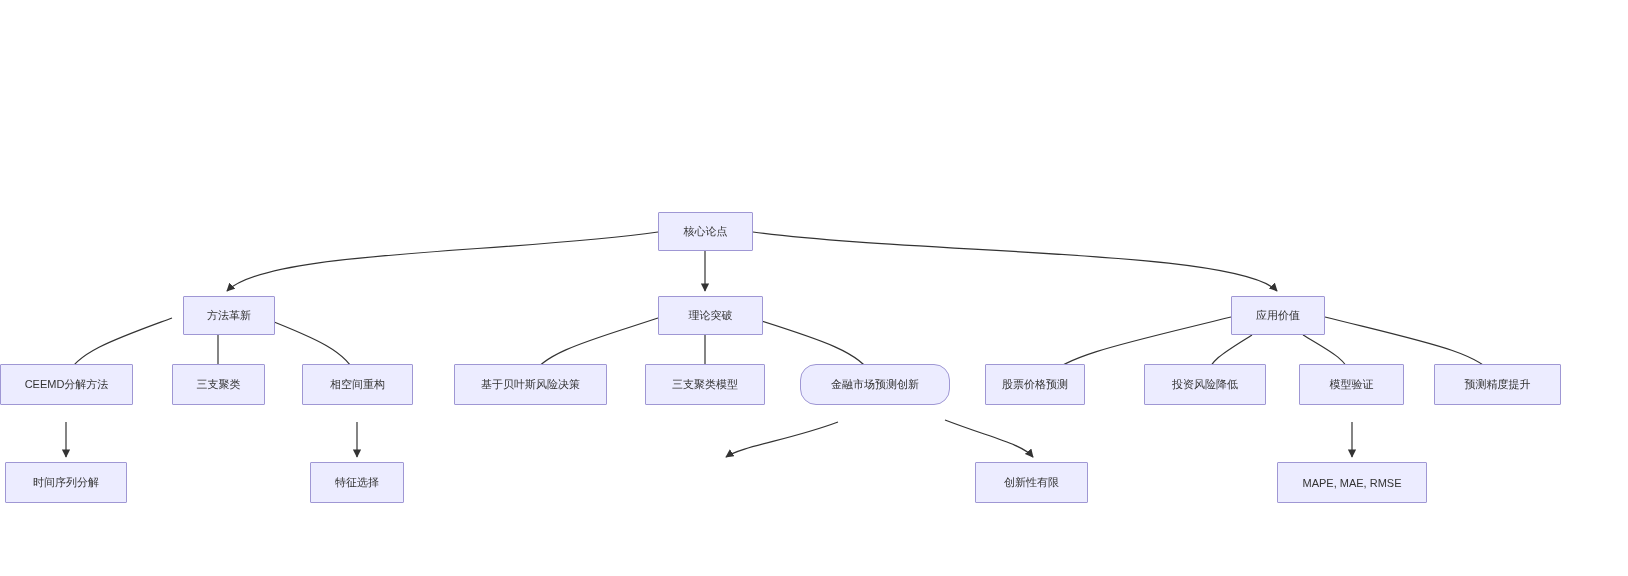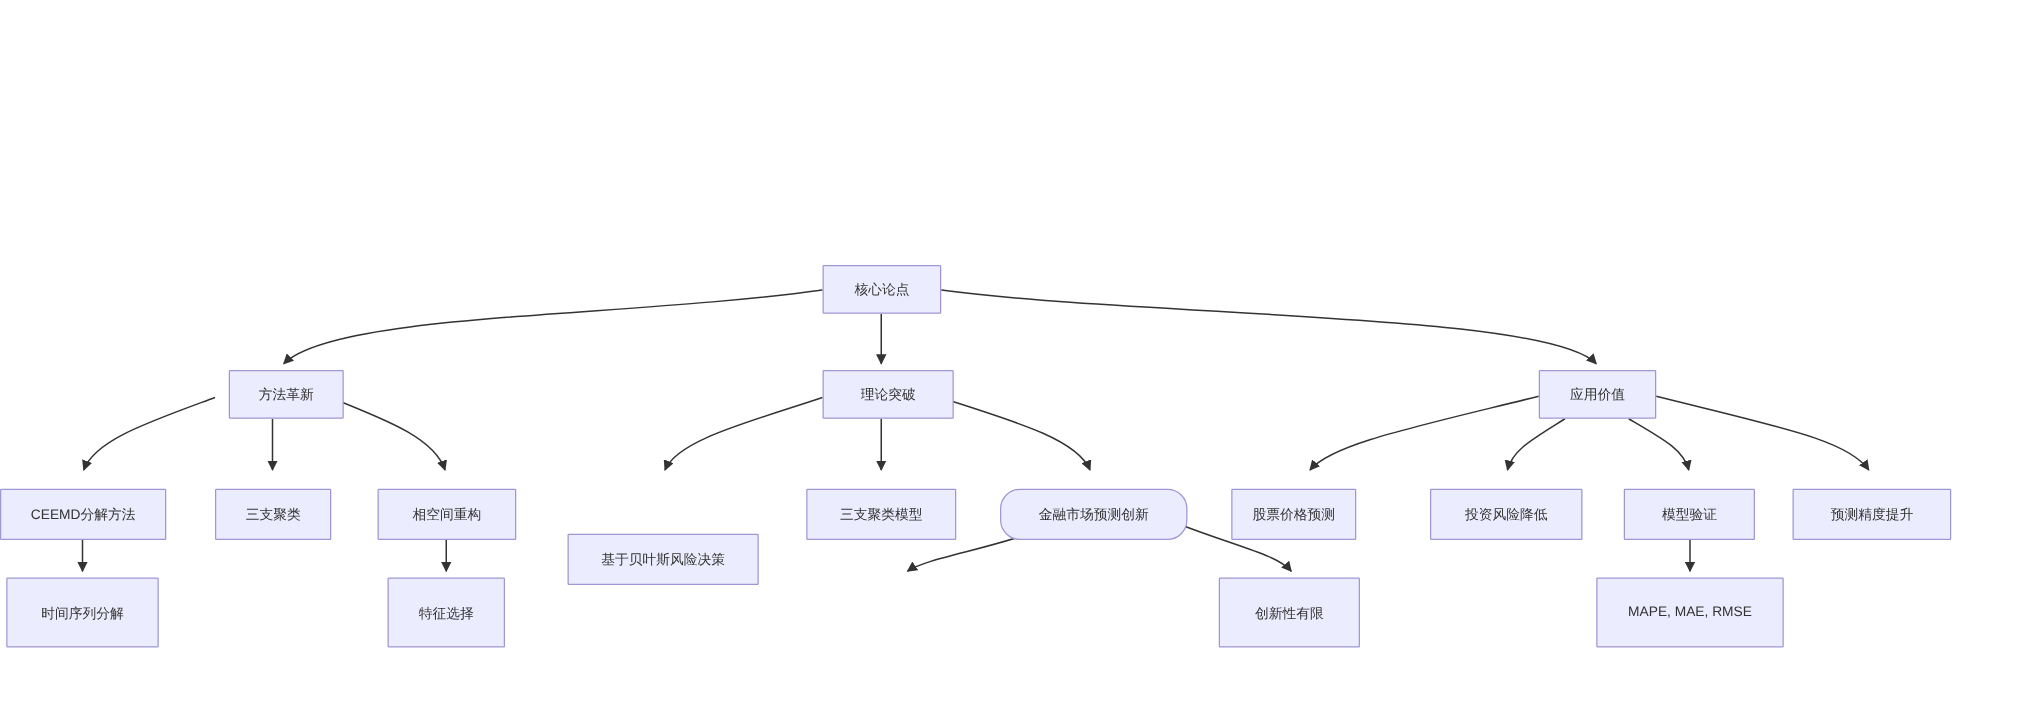--- a/index.html
+++ b/index.html
@@ -30,22 +30,22 @@
     color: #333333;
     font-size: 11px;
     display: flex;
     align-items: center;
     justify-content: center;
     text-align: center;
     white-space: nowrap;
   }
   .row1 { top: 212px; height: 39px; }
   .row2 { top: 296px; height: 39px; }
-  .row3 { top: 391px; height: 41px; }
-  .row4 { top: 462px; height: 56px; }
+  .row3 { top: 364px; height: 41px; }
+  .row4 { top: 462px; height: 41px; }
 </style>
 </head>
 <body>
 
 <div class="canvas">
 
   <svg class="edge-layer" width="1628" height="576" viewBox="0 0 1628 576" xmlns="http://www.w3.org/2000/svg">
     <defs>
       <marker id="arrow" viewBox="0 0 10 10" refX="9" refY="5" markerWidth="7" markerHeight="7" orient="auto-start-reverse">
         <path d="M 0 0 L 10 5 L 0 10 z" fill="#333333"></path>
@@ -73,21 +73,21 @@
 
   <div class="node row1" style="left:658px; width:95px;">核心论点</div>
 
   <div class="node row2" style="left:183px; width:92px;">方法革新</div>
   <div class="node row2" style="left:658px; width:105px;">理论突破</div>
   <div class="node row2" style="left:1231px; width:94px;">应用价值</div>
 
   <div class="node row3" style="left:0px; width:133px;">CEEMD分解方法</div>
   <div class="node row3" style="left:172px; width:93px;">三支聚类</div>
   <div class="node row3" style="left:302px; width:111px;">相空间重构</div>
-  <div class="node row3" style="left:454px; width:153px;margin-top:36px;">基于贝叶斯风险决策</div>
+  <div class="node row3" style="left:454px; width:153px;">基于贝叶斯风险决策</div>
   <div class="node row3" style="left:645px; width:120px;">三支聚类模型</div>
   <div class="node row3" style="left:800px; width:150px;border-radius:16px;">金融市场预测创新</div>
   <div class="node row3" style="left:985px; width:100px;">股票价格预测</div>
   <div class="node row3" style="left:1144px; width:122px;">投资风险降低</div>
   <div class="node row3" style="left:1299px; width:105px;">模型验证</div>
   <div class="node row3" style="left:1434px; width:127px;">预测精度提升</div>
 
   <div class="node row4" style="left:5px; width:122px;">时间序列分解</div>
   <div class="node row4" style="left:310px; width:94px;">特征选择</div>
   <div class="node row4" style="left:975px; width:113px;">创新性有限</div>

